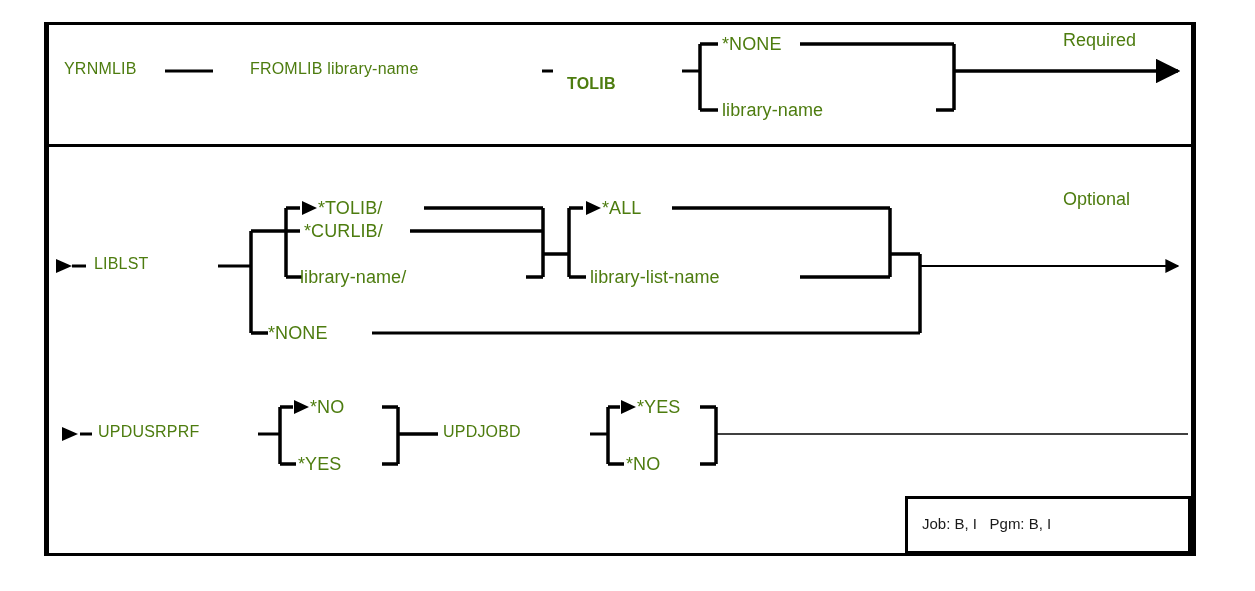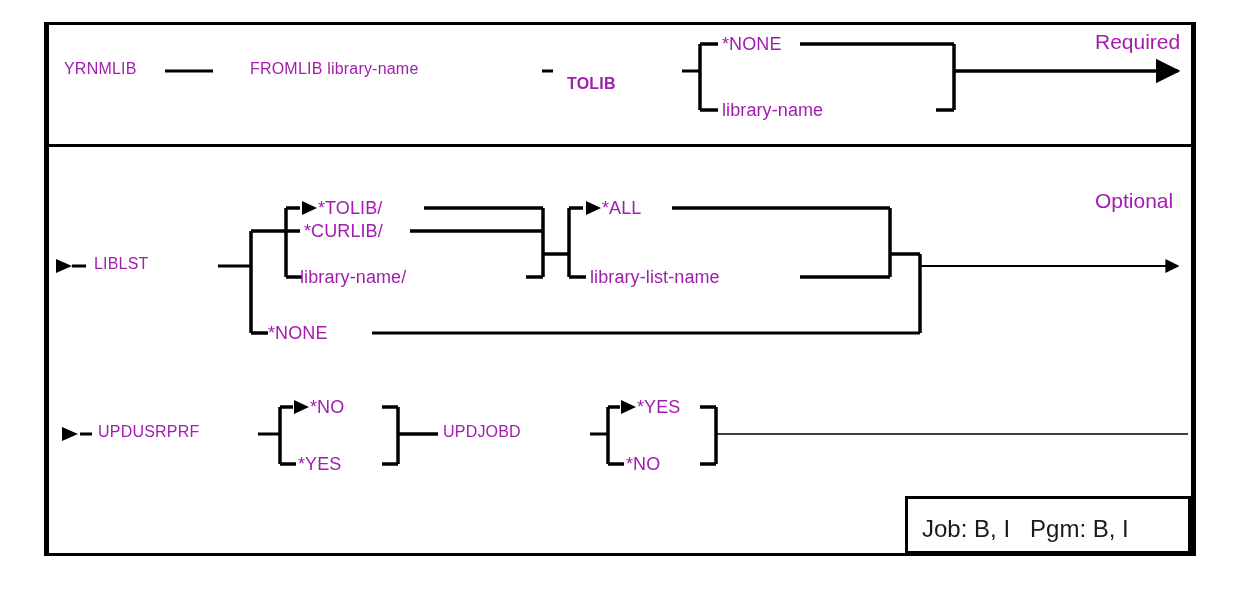--- a/index.html
+++ b/index.html
@@ -73,52 +73,51 @@
     position: absolute;
     left: 0;
     top: 0;
     width: 1255px;
     height: 591px;
     pointer-events: none;
   }
   
   .lbl {
     position: absolute;
-    color: #a21caf;
+    color: #4d7c0f;
     white-space: nowrap;
     line-height: 1;
   }
   .lbl-kw {
     font-size: 16px;
     letter-spacing: 0.2px;
   }
   .lbl-opt {
     font-size: 18px;
     letter-spacing: 0.1px;
   }
   .lbl-side {
-    font-size: 21px;
-    margin-left: 32px;
+    font-size: 18px;
   }
   
   #footer-note {
     position: absolute;
     left: 905px;
     top: 496px;
     width: 286px;
     height: 58px;
     border: 3px solid #000000;
     background: #ffffff;
     box-sizing: border-box;
   }
   #footer-note .note-text {
     position: absolute;
     left: 14px;
     top: 16px;
-    font-size: 24px;
+    font-size: 15px;
     color: #1a1a1a;
     white-space: pre;
   }
 </style>
 </head>
 <body>
 
 <div id="canvas">
 
   <div id="diagram-frame"></div>

